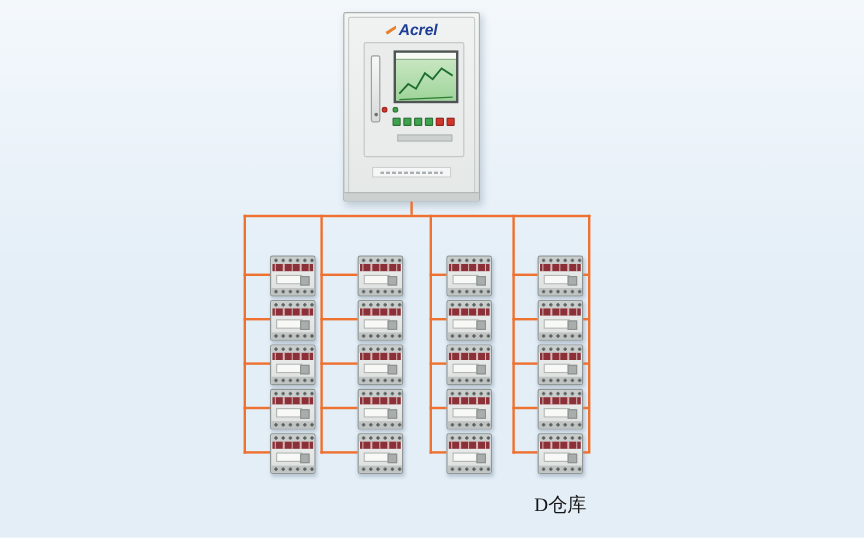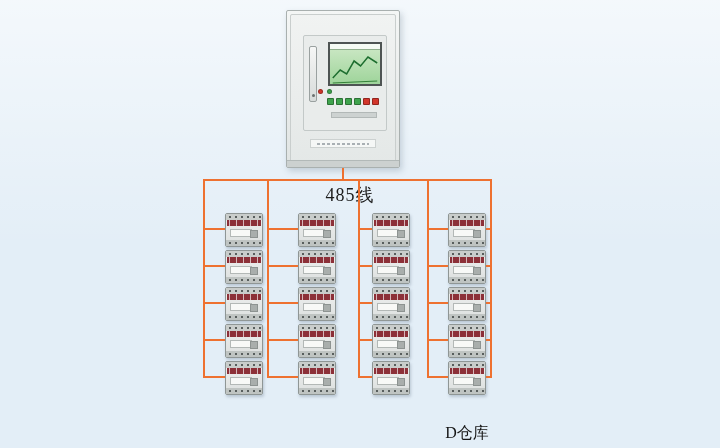--- a/index.html
+++ b/index.html
@@ -89,20 +89,23 @@
   .dev-body::after{content:"";position:absolute;right:4px;top:4px;width:6px;height:6px;
     background:#a9aeac;border:1px solid #8d9391}
 </style>
 </head>
 <body>
 
 <div id="stage">
 
   <div id="cabinet">
     <div class="cab-door"></div>
+    <div class="cab-logo">
+      <span class="logo-mark"></span><span>Acrel</span>
+    </div>
     <div class="cab-panel">
       <div class="cab-handle"></div>
       <div class="cab-screen">
         <div class="lcd-head"></div>
         <svg viewBox="0 0 54 38" preserveAspectRatio="none">
           <polyline points="3,28 11,20 18,24 26,11 33,16 41,7 51,13" fill="none" stroke="#1d6e2f" stroke-width="1.6"></polyline>
           <polyline points="3,33 51,31" fill="none" stroke="#2e7d32" stroke-width="1"></polyline>
         </svg>
       </div>
       <div id="cab-leds">
@@ -118,21 +121,20 @@
           <span class="cab-btn" style="background: rgb(210, 54, 43);"></span>
         </div>
       <div class="cab-slot"></div>
     </div>
     <div class="cab-label"></div>
     <div class="cab-base"></div>
   </div>
 
   <div id="drop" class="bus"></div>
   <div id="hline" class="bus"></div>
-  <div id="bus-label">485线</div>
 
 <div class="device" style="left: 225px; top: 213px;">
       <div class="dev-terms top"></div>
       <div class="dev-band"></div>
       <div class="dev-body">
         <div class="dev-screen"></div>
       </div>
       <div class="dev-terms bottom"></div>
     </div>
     <div class="bus stub" style="left: 203px; top: 228px; width: 22px;"></div>
@@ -304,20 +306,20 @@
     <div class="device" style="left: 448px; top: 361px;">
       <div class="dev-terms top"></div>
       <div class="dev-band"></div>
       <div class="dev-body">
         <div class="dev-screen"></div>
       </div>
       <div class="dev-terms bottom"></div>
     </div>
     <div class="bus stub" style="left: 427px; top: 376px; width: 21px;"></div>
     <div class="bus vline" style="left: 427px; top: 179px; height: 199px;"></div>
-    <div class="col-label" style="left: 429px; top: 411px; margin-top: 12px;">D仓库</div>
+    <div class="col-label" style="left: 429px; top: 411px;">D仓库</div>
     <div class="bus vline" style="left: 490px; top: 179px; height: 199px;"></div>
     <div class="bus stub" style="left: 486px; top: 228px; width: 4px;"></div>
     <div class="bus stub" style="left: 486px; top: 265px; width: 4px;"></div>
     <div class="bus stub" style="left: 486px; top: 302px; width: 4px;"></div>
     <div class="bus stub" style="left: 486px; top: 339px; width: 4px;"></div>
     <div class="bus stub" style="left: 486px; top: 376px; width: 4px;"></div>
   </div>
 
 </body></html>

